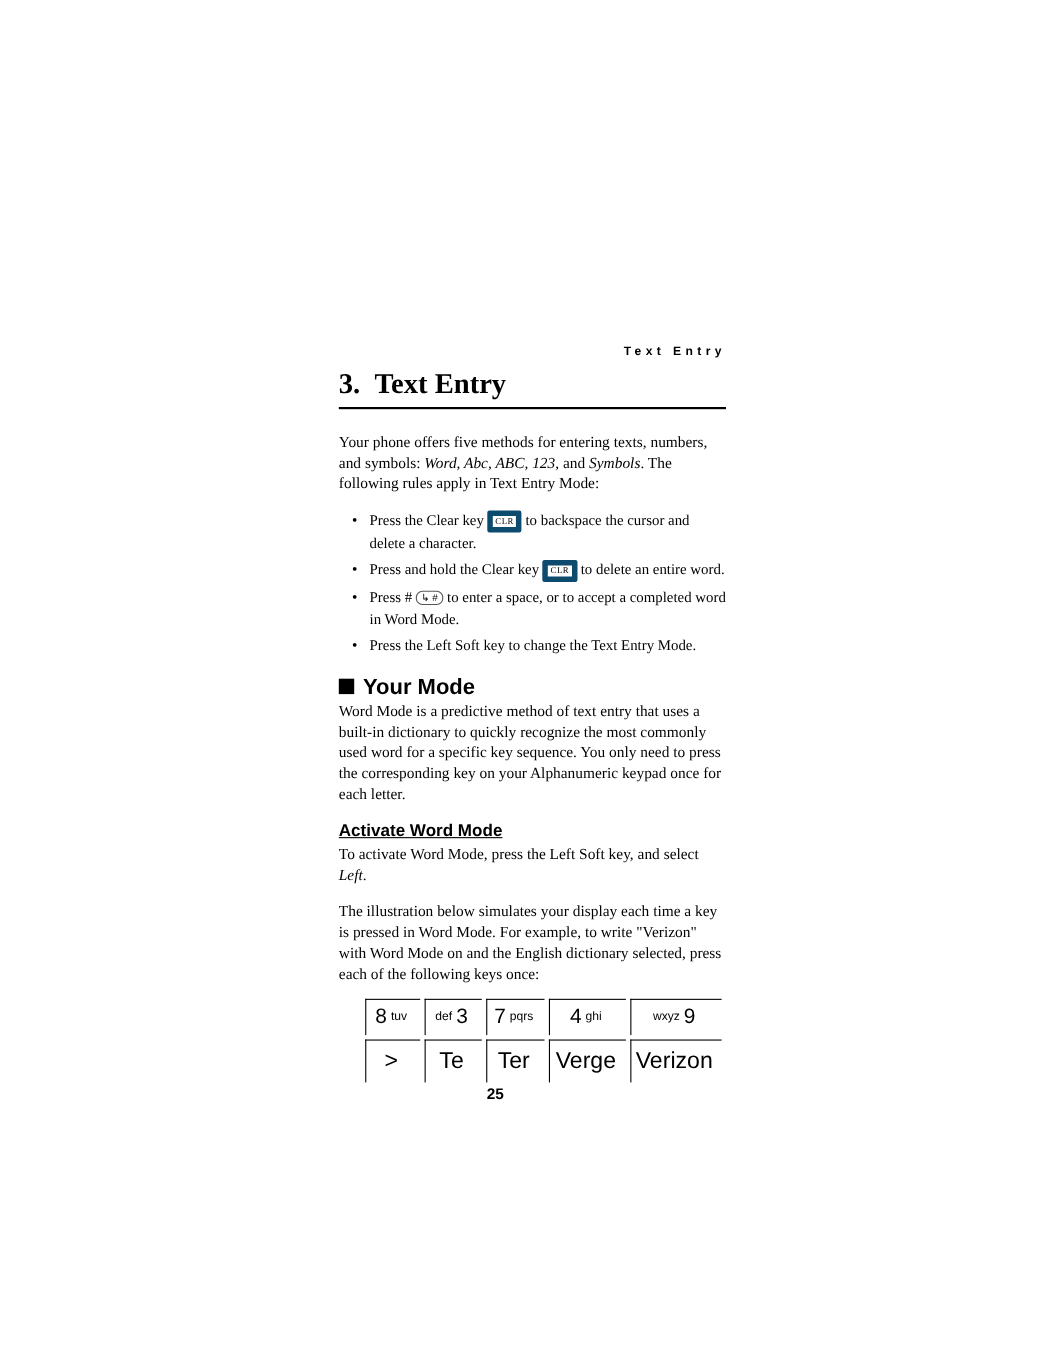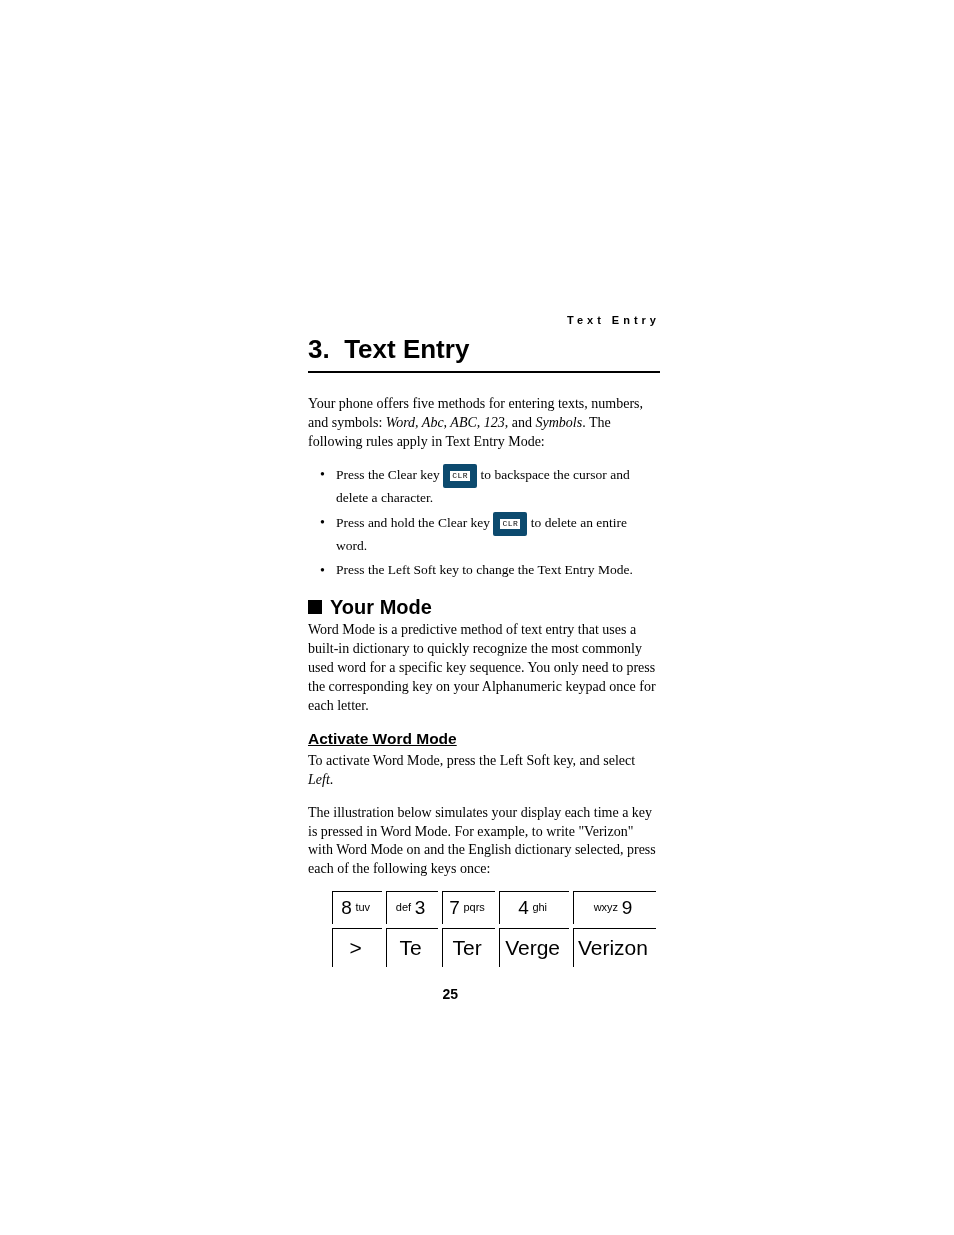--- a/index.html
+++ b/index.html
@@ -24,21 +24,21 @@
   }
   .running-head {
     text-align: right;
     font-family: Arial, Helvetica, sans-serif;
     font-weight: 700;
     letter-spacing: 4px;
     font-size: 11px;
     margin: 0 0 8px 0;
   }
   .chapter-title {
-    font-family: Liberation Sans, sans-serif;
+    font-family: Liberation Serif, serif;
     font-weight: 700;
     font-size: 26px;
     margin: 0;
     padding-bottom: 6px;
   }
   .chapter-rule {
     border: none;
     border-top: 2px solid #000;
     margin: 0 0 22px 0;
   }
@@ -62,22 +62,22 @@
   }
   ul.bullets > li::before {
     content: "•";
     position: absolute;
     left: 12px;
     top: 0;
     font-size: 14px;
   }
   .key-clr {
     display: inline-block;
-    border: 7px solid #0c4a6e;
-    font-family: Liberation Mono, monospace;
+    border: 5px solid #0c4a6e;
+    font-family: Liberation Serif, serif;
     font-size: 8px;
     letter-spacing: 0.5px;
     padding: 0 2px;
     line-height: 10px;
     vertical-align: 1px;
     border-radius: 2px;
   }
   .key-pill {
     display: inline-block;
     border: 1px solid #555;
@@ -186,20 +186,23 @@
     <p class="intro">
       <span>Your phone offers five methods for entering texts, numbers, and symbols: </span><span class="em">Word, Abc, ABC, 123</span><span>, and </span><span class="em">Symbols</span><span>. The following rules apply in Text Entry Mode:</span>
     </p>
 
     <ul class="bullets">
       <li>
         <span>Press the Clear key </span><span class="key-clr">CLR</span><span> to backspace the cursor and delete a character.</span>
       </li>
       <li>
         <span>Press and hold the Clear key </span><span class="key-clr">CLR</span><span> to delete an entire word.</span>
+      </li>
+      <li>
+        <span>Press # </span><span class="key-pill">↳&nbsp;#</span><span> to enter a space, or to accept a completed word in Word Mode.</span>
       </li>
       <li>
         <span>Press the Left Soft key to change the Text Entry Mode.</span>
       </li>
     </ul>
 
     <h2 class="h2">
       <span class="blk"></span><span>Your Mode</span>
     </h2>
     <p class="body">Word Mode is a predictive method of text entry that uses a built-in dictionary to quickly recognize the most commonly used word for a specific key sequence. You only need to press the corresponding key on your Alphanumeric keypad once for each letter.</p>

